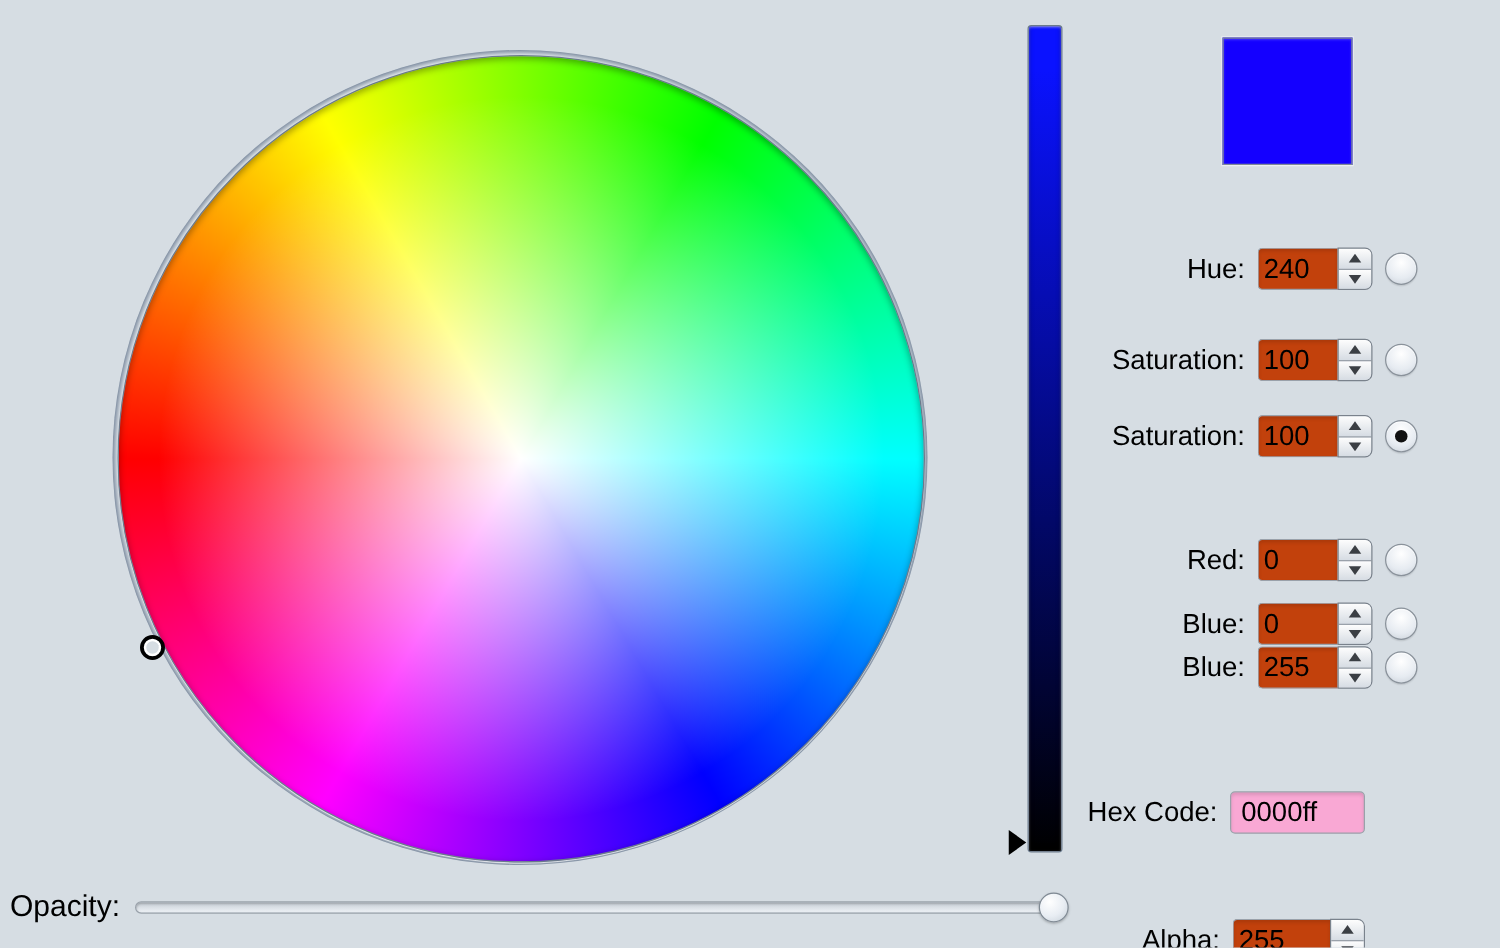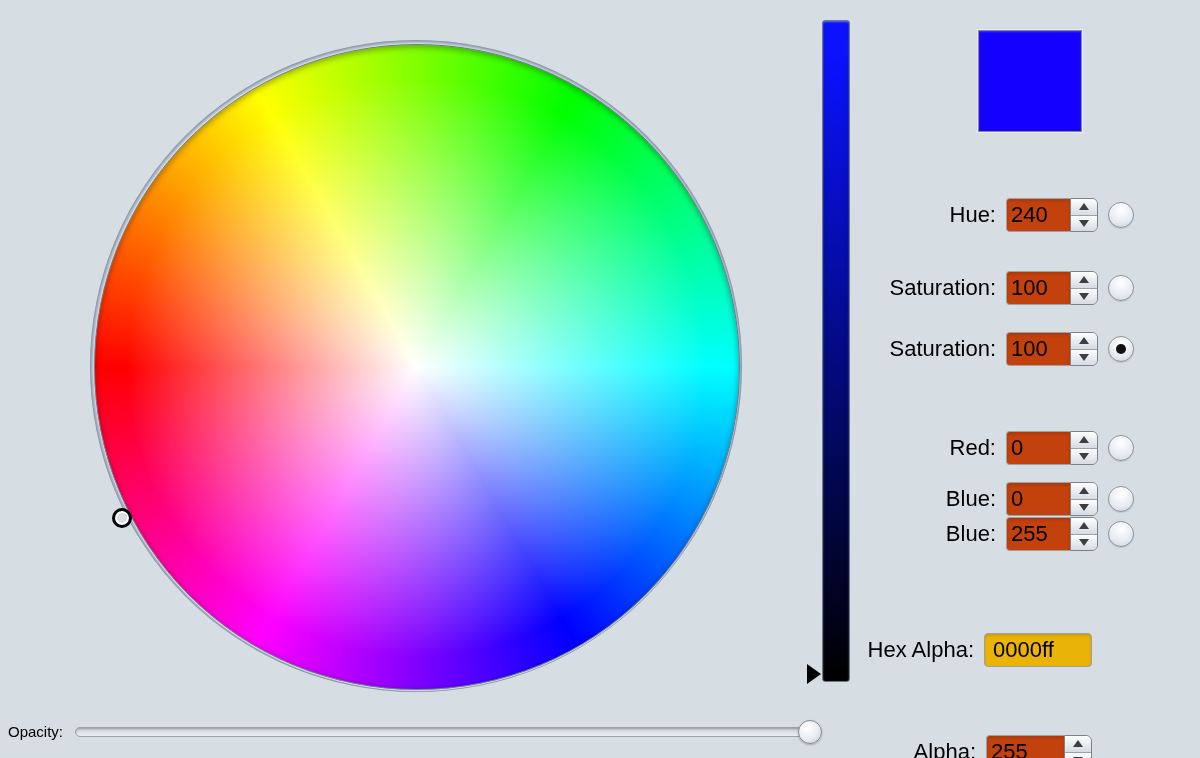--- a/index.html
+++ b/index.html
@@ -172,36 +172,36 @@
     background: #111;
   }
 
   
   .hex-input {
     width: 108px;
     height: 34px;
     box-sizing: border-box;
     border: 1px solid #9aa1aa;
     border-radius: 4px;
-    background: #eab308;
+    background: #f9a8d4;
     font: inherit;
     padding: 0 8px;
     text-align: left;
     box-shadow: inset 0 2px 3px rgba(0,0,0,.12);
   }
 
   
   .opacity-row {
     position: absolute;
     left: 8px; bottom: 18px;
     display: flex;
     align-items: center;
     gap: 12px;
   }
-  .opacity-row .lbl { font-size: 15px; }
+  .opacity-row .lbl { font-size: 24px; }
   .slider-track {
     position: relative;
     width: 734px; height: 8px;
     border-radius: 6px;
     border: 1px solid #9aa2ab;
     background: linear-gradient(#c7ced6, #eef2f6);
     box-shadow: inset 0 1px 2px rgba(0,0,0,.25);
   }
   .slider-thumb {
     position: absolute;
@@ -319,21 +319,21 @@
           </div>
         <div class="spin-btn">
             <div class="tri-down"></div>
           </div>
       </div>
     </div>
     <div class="radio" id="radio-blue"></div>
   </div>
 
   <div class="row" style="top:630px; right:50px;">
-    <span class="lbl" style="width:130px">Hex Alpha:</span>
+    <span class="lbl" style="width:130px">Hex Code:</span>
     <input class="hex-input" value="0000ff" style="">
   </div>
 
   <div class="row" style="top:732px; right:50px;">
     <span class="lbl" style="width:130px">Alpha:</span>
     <div class="num-field">
       <input class="num-input" style="width: 78px;" value="255">
       <div class="spinner">
         <div class="spin-btn">
             <div class="tri-up"></div>

